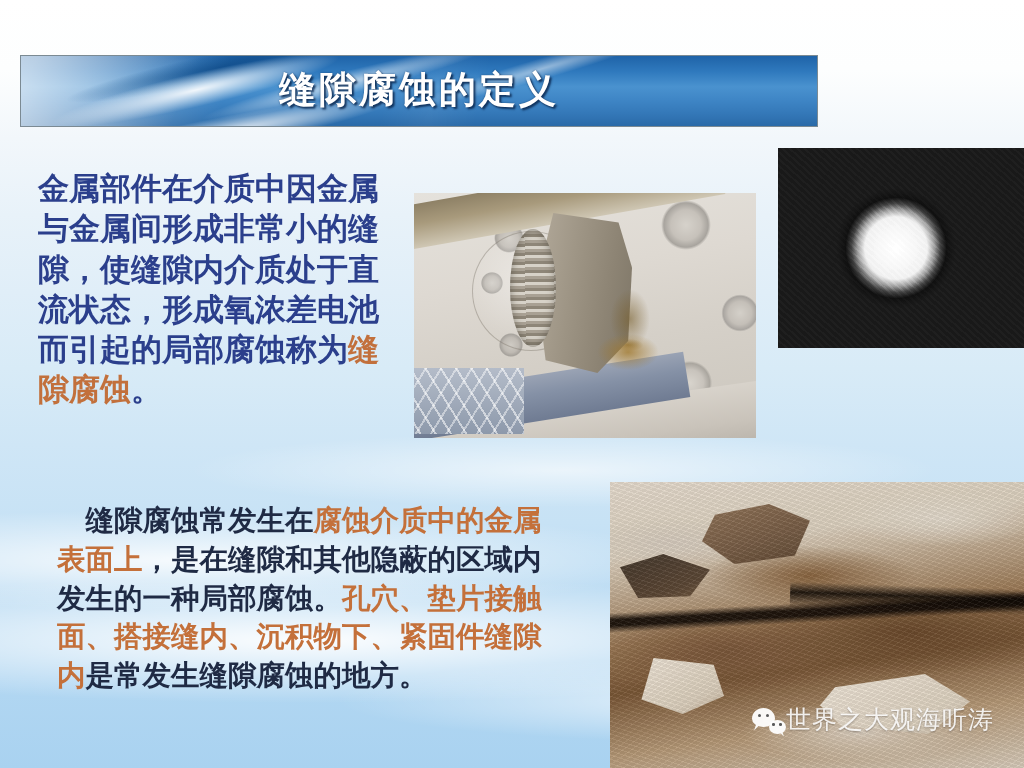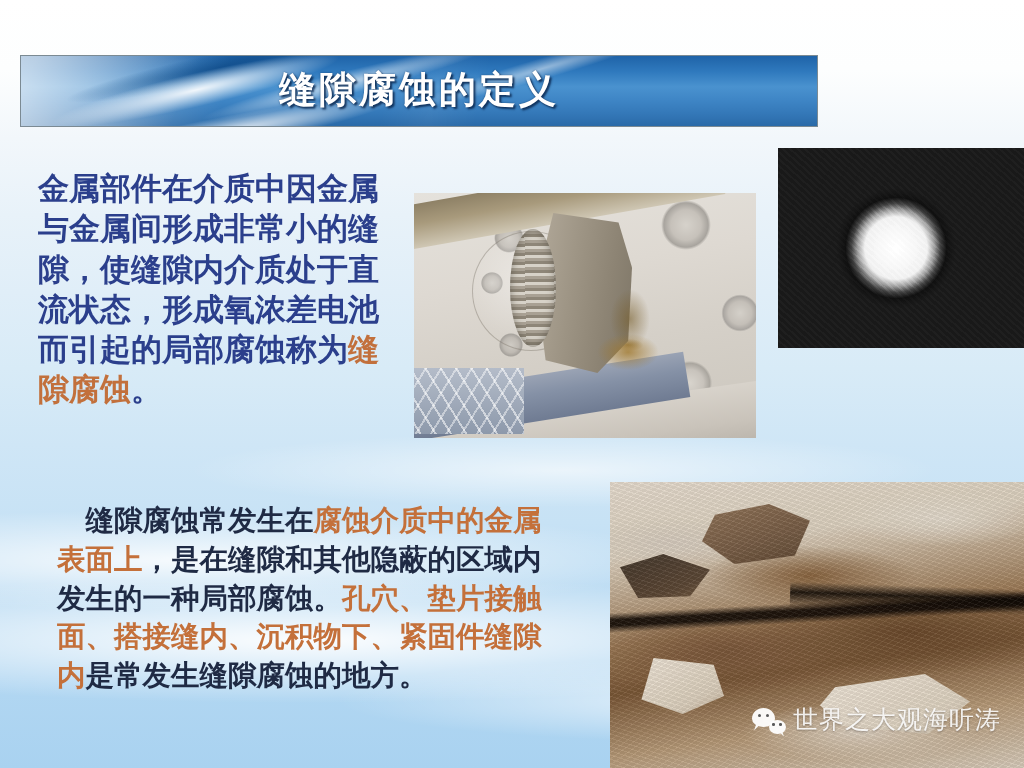--- a/index.html
+++ b/index.html
@@ -327,21 +327,20 @@
       repeating-linear-gradient(-36deg, rgba(255,255,255,0.04) 0 1px, rgba(0,0,0,0.04) 1px 5px);
   }
 
   
   .watermark {
     position: absolute;
     left: 752px;
     top: 703px;
     display: flex;
     align-items: center;
-    gap: 7px;
     text-align: right;
   }
   .wechat-icon { position: relative; width: 34px; height: 28px; }
   .wechat-icon .bubbleBig {
     position: absolute;
     left: 0; top: 2px;
     width: 23px; height: 19px;
     background: #ffffff;
     border-radius: 50% 50% 48% 48% / 56% 56% 44% 44%;
     opacity: 0.95;

